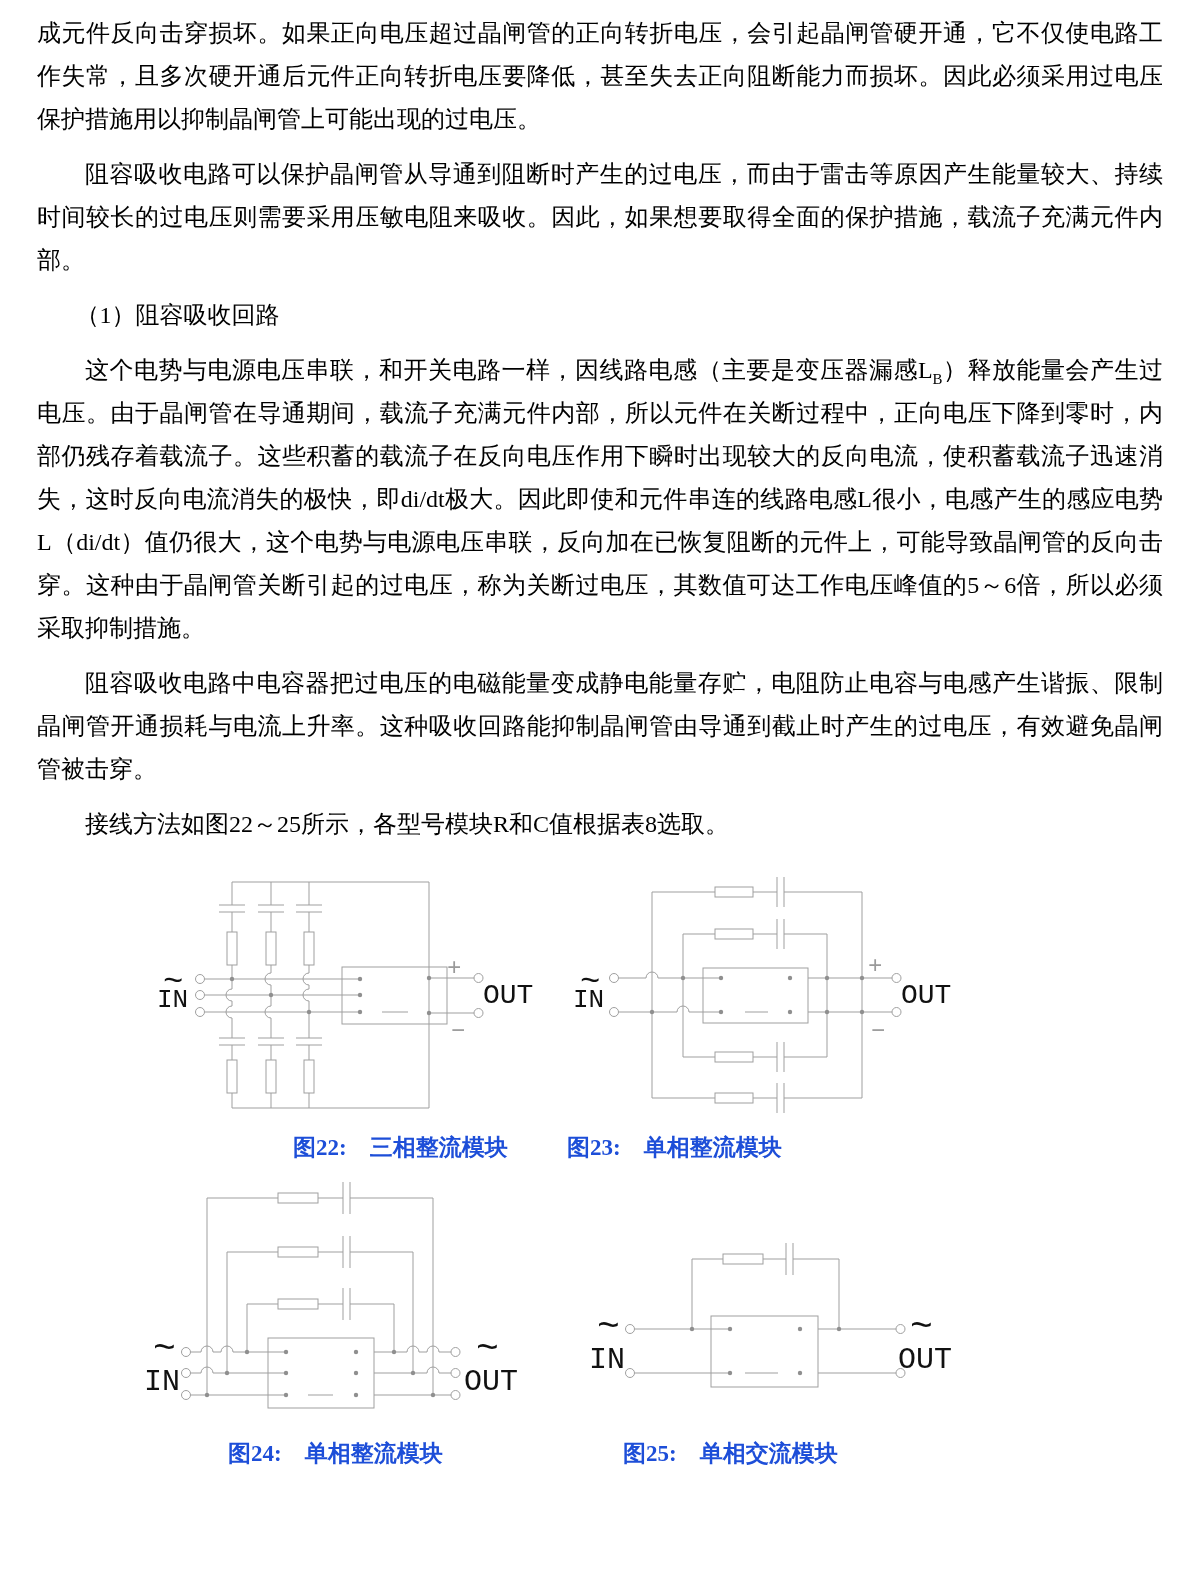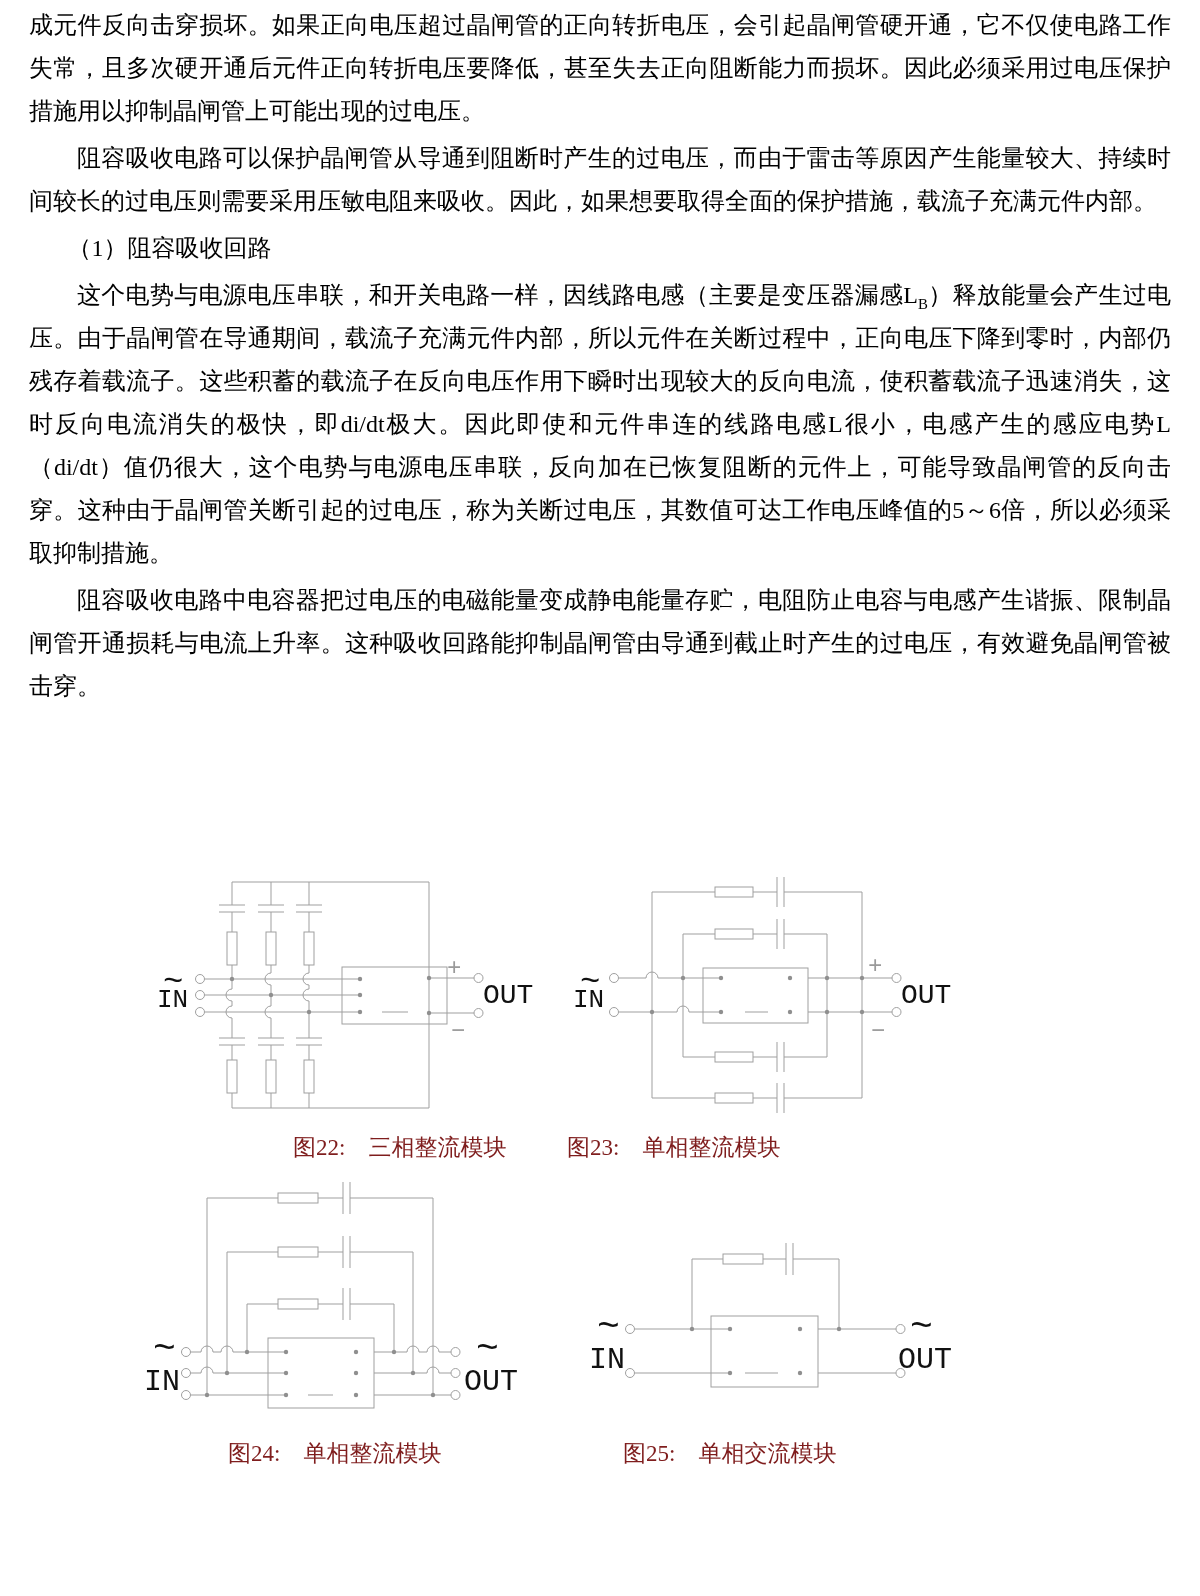--- a/index.html
+++ b/index.html
@@ -6,47 +6,49 @@
   body{
     width:1200px;height:1596px;position:relative;
     font-family:"Liberation Serif","DejaVu Serif",serif;
     color:#000;
   }
   .page{position:relative;width:1200px;height:1596px;overflow:hidden;background:#fff;}
   .doc{
     position:absolute;left:25px;top:0;width:1150px;
     font-size:24px;line-height:43px;text-align:justify;
   }
-  .doc p{margin:4px;padding:0;}
+  .doc p{margin:12px;padding:0;}
   .doc p.indent{text-indent:2em;}
   .doc p.heading{text-indent:1.6em;}
   sub{font-size:62%;line-height:0;}
   .figures{position:absolute;left:0;top:846px;width:1200px;height:700px;}
   .figures svg{position:absolute;}
   .fig-caption{
-    position:absolute;font-size:23px;line-height:28px;color:#7f1d1d;
+    position:absolute;font-size:23px;line-height:28px;color:#1d4ed8;
     white-space:nowrap;
+    font-weight:bold;
   }
   .wire{stroke:#9f9f9f;stroke-width:1;fill:none;}
   .dot{fill:#8f8f8f;stroke:none;}
   .term{stroke:#9f9f9f;stroke-width:1;fill:#fff;}
   .cl{font-family:"Liberation Mono","DejaVu Sans Mono",monospace;fill:#111;}
   .pm{font-family:"Liberation Mono","DejaVu Sans Mono",monospace;fill:#9a9a9a;}
 </style>
 </head>
 <body>
 
 <div class="page">
 
   <div class="doc">
     <p class="noindent"><span>成元件反向击穿损坏。如果正向电压超过晶闸管的正向转折电压，会引起晶闸管硬开通，它不仅使电路工作失常，且多次硬开通后元件正向转折电压要降低，甚至失去正向阻断能力而损坏。因此必须采用过电压保护措施用以抑制晶闸管上可能出现的过电压。</span></p>
     <p class="indent"><span>阻容吸收电路可以保护晶闸管从导通到阻断时产生的过电压，而由于雷击等原因产生能量较大、持续时间较长的过电压则需要采用压敏电阻来吸收。因此，如果想要取得全面的保护措施，载流子充满元件内部。</span></p>
     <p class="heading"><span>（1）阻容吸收回路</span></p>
     <p class="indent"><span>这个电势与电源电压串联，和开关电路一样，因线路电感（主要是变压器漏感L</span><sub>B</sub><span>）释放能量会产生过电压。由于晶闸管在导通期间，载流子充满元件内部，所以元件在关断过程中，正向电压下降到零时，内部仍残存着载流子。这些积蓄的载流子在反向电压作用下瞬时出现较大的反向电流，使积蓄载流子迅速消失，这时反向电流消失的极快，即di/dt极大。因此即使和元件串连的线路电感L很小，电感产生的感应电势L（di/dt）值仍很大，这个电势与电源电压串联，反向加在已恢复阻断的元件上，可能导致晶闸管的反向击穿。这种由于晶闸管关断引起的过电压，称为关断过电压，其数值可达工作电压峰值的5～6倍，所以必须采取抑制措施。</span></p>
     <p class="indent"><span>阻容吸收电路中电容器把过电压的电磁能量变成静电能量存贮，电阻防止电容与电感产生谐振、限制晶闸管开通损耗与电流上升率。这种吸收回路能抑制晶闸管由导通到截止时产生的过电压，有效避免晶闸管被击穿。</span></p>
+    <p class="indent"><span>接线方法如图22～25所示，各型号模块R和C值根据表8选取。</span></p>
   </div>
 
   <div class="figures">
 
     <svg style="left:128px;top:12px" width="412" height="287" viewBox="128 858 412 287">
       <g class="wire">
         <path d="M232,882 H429"></path>
         <path d="M232,1108 H429"></path>
         <path d="M429,882 V1108"></path>
 

